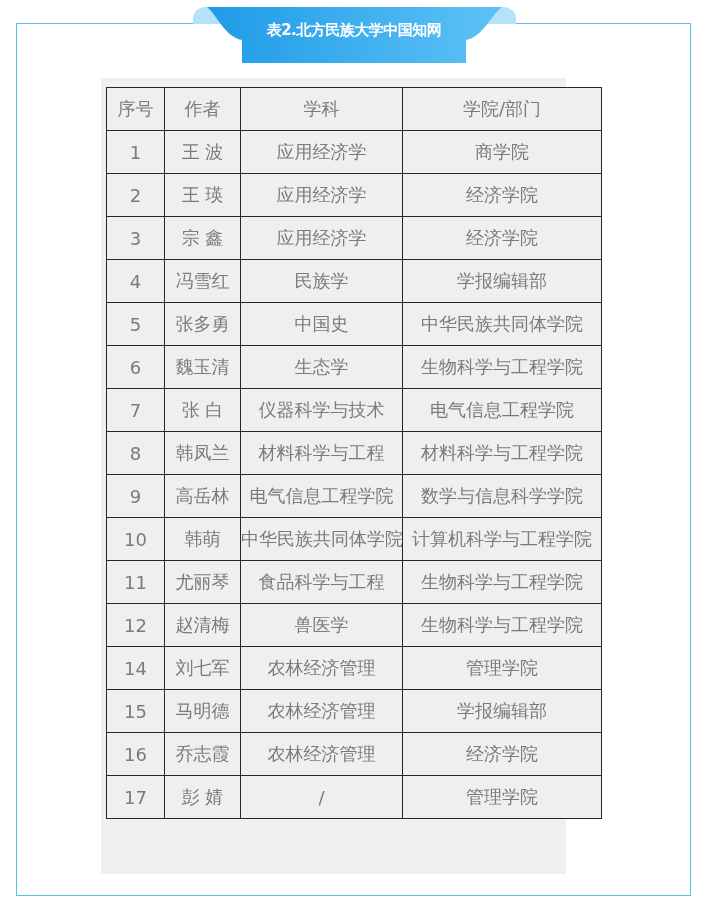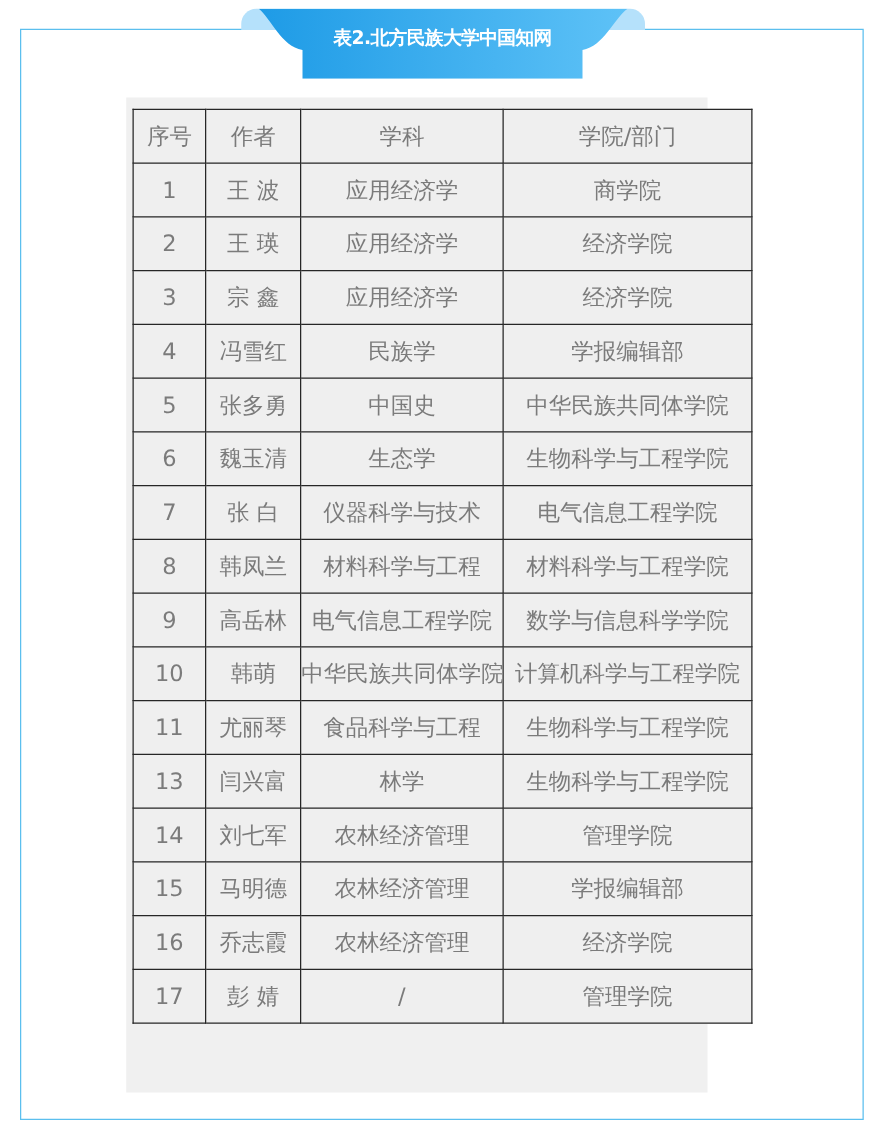--- a/index.html
+++ b/index.html
@@ -193,23 +193,23 @@
           <td>中华民族共同体学院</td>
           <td>计算机科学与工程学院</td>
         </tr>
         <tr>
           <td class="num">11</td>
           <td>尤丽琴</td>
           <td>食品科学与工程</td>
           <td>生物科学与工程学院</td>
         </tr>
         <tr>
-          <td class="num">13</td>
-          <td>闫兴富</td>
-          <td>林学</td>
+          <td class="num">12</td>
+          <td>赵清梅</td>
+          <td>兽医学</td>
           <td>生物科学与工程学院</td>
         </tr>
         <tr>
           <td class="num">14</td>
           <td>刘七军</td>
           <td>农林经济管理</td>
           <td>管理学院</td>
         </tr>
         <tr>
           <td class="num">15</td>

